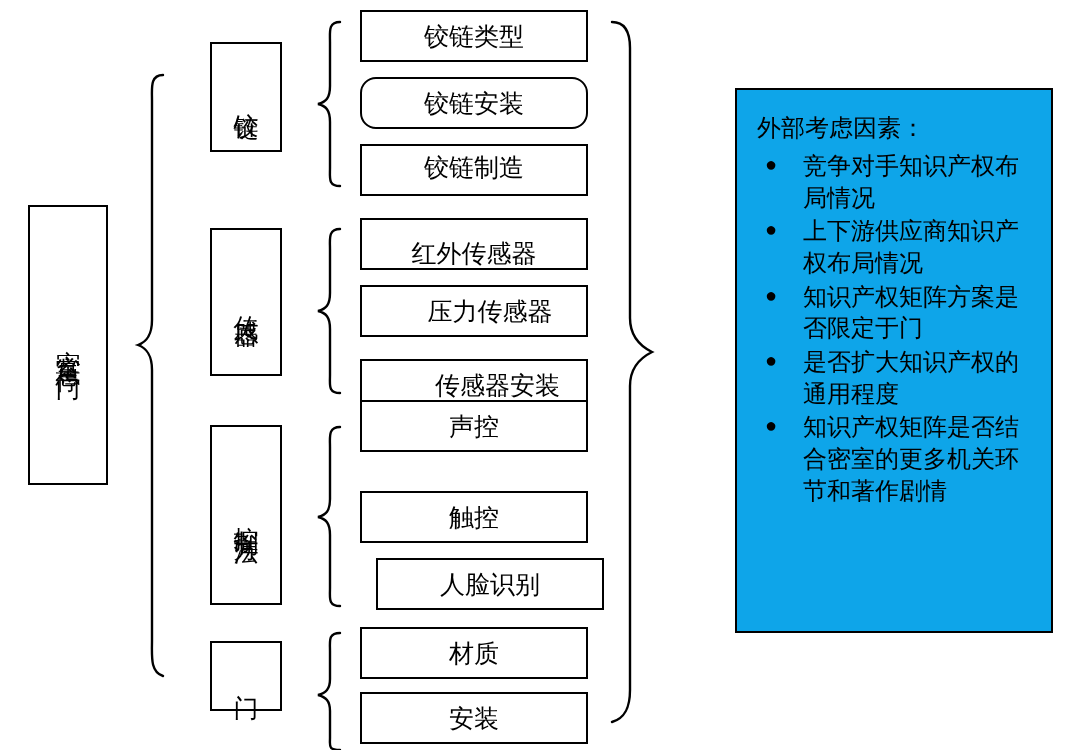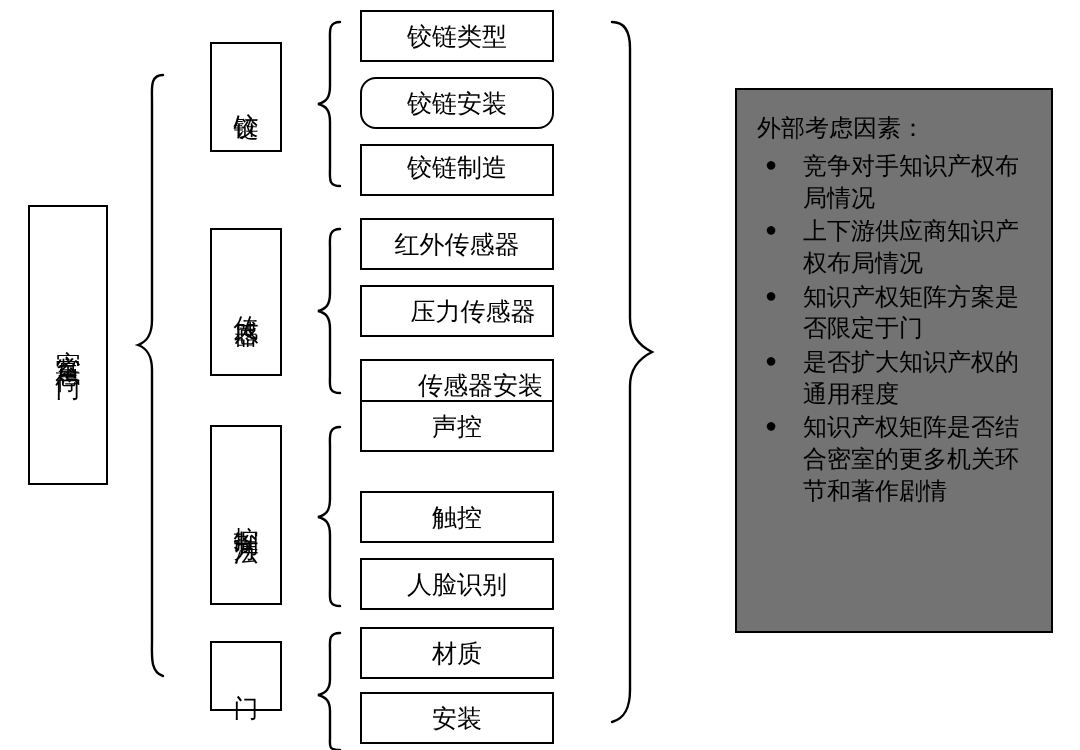--- a/index.html
+++ b/index.html
@@ -50,33 +50,33 @@
     font-size: 25px;
   }
   #cat-0 { left: 210px; top: 42px;  height: 110px; }
   #cat-1 { left: 210px; top: 228px; height: 148px; }
   #cat-2 { left: 210px; top: 425px; height: 180px; }
   #cat-3 { left: 210px; top: 641px; height: 70px;  }
 
   
   .leaf-box {
     left: 360px;
-    width: 194px;
+    width: 228px;
     height: 52px;
     font-size: 25px;
   }
   
   #notes-panel {
     position: absolute;
     left: 735px;
     top: 88px;
     width: 318px;
     height: 545px;
     border: 2px solid #000000;
-    background: #737373;
+    background: #0ea5e9;
     box-sizing: border-box;
     padding: 22px 16px 10px 20px;
   }
   #notes-title {
     font-size: 24px;
     margin-bottom: 6px;
   }
   #notes-list {
     list-style: none;
     margin: 0;
@@ -187,37 +187,37 @@
   <div class="box leaf-box" style="top:10px;">
     <span>铰链类型</span>
   </div>
   <div class="box leaf-box" style="top:77px;border-radius:16px;">
     <span>铰链安装</span>
   </div>
   <div class="box leaf-box" style="top:144px;font-family:Liberation Mono, monospace;">
     <span>铰链制造</span>
   </div>
 
-  <div class="box leaf-box" style="top:218px;">
+  <div class="box leaf-box" style="top:218px;align-items:flex-end;">
     <span>红外传感器</span>
   </div>
   <div class="box leaf-box" style="top:285px;padding-left:32px;">
     <span>压力传感器</span>
   </div>
   <div class="box leaf-box" style="top:359px;padding-left:47px;">
     <span>传感器安装</span>
   </div>
 
   <div class="box leaf-box" style="top:400px;">
     <span>声控</span>
   </div>
   <div class="box leaf-box" style="top:491px;">
     <span>触控</span>
   </div>
-  <div class="box leaf-box" style="top:558px;">
+  <div class="box leaf-box" style="top:558px;margin-left:16px;">
     <span>人脸识别</span>
   </div>
 
   <div class="box leaf-box" style="top:627px;">
     <span>材质</span>
   </div>
   <div class="box leaf-box" style="top:692px;">
     <span>安装</span>
   </div>
 

